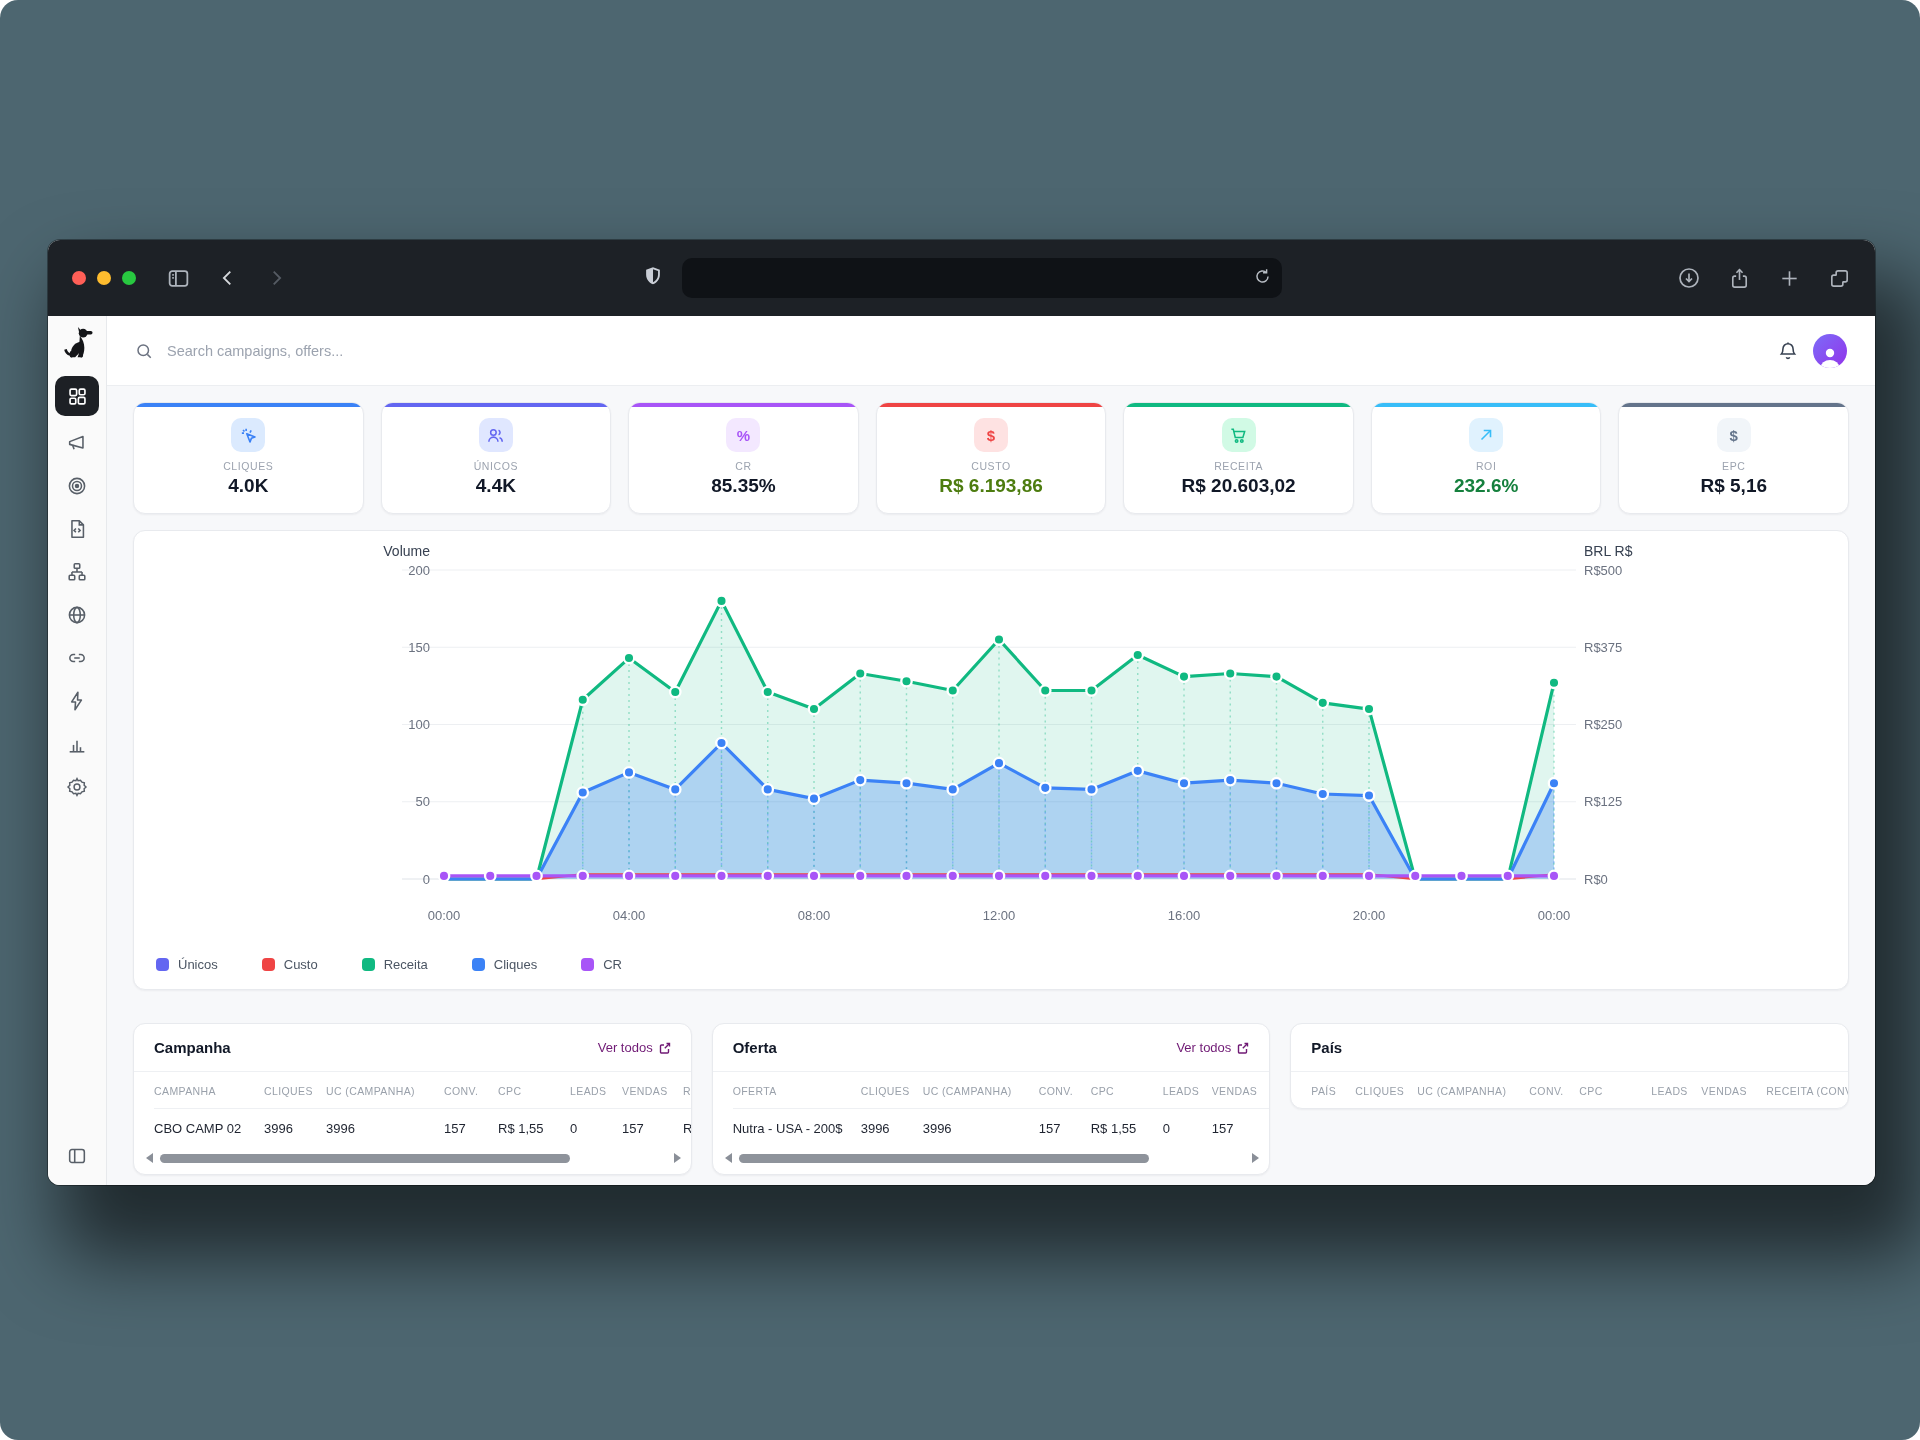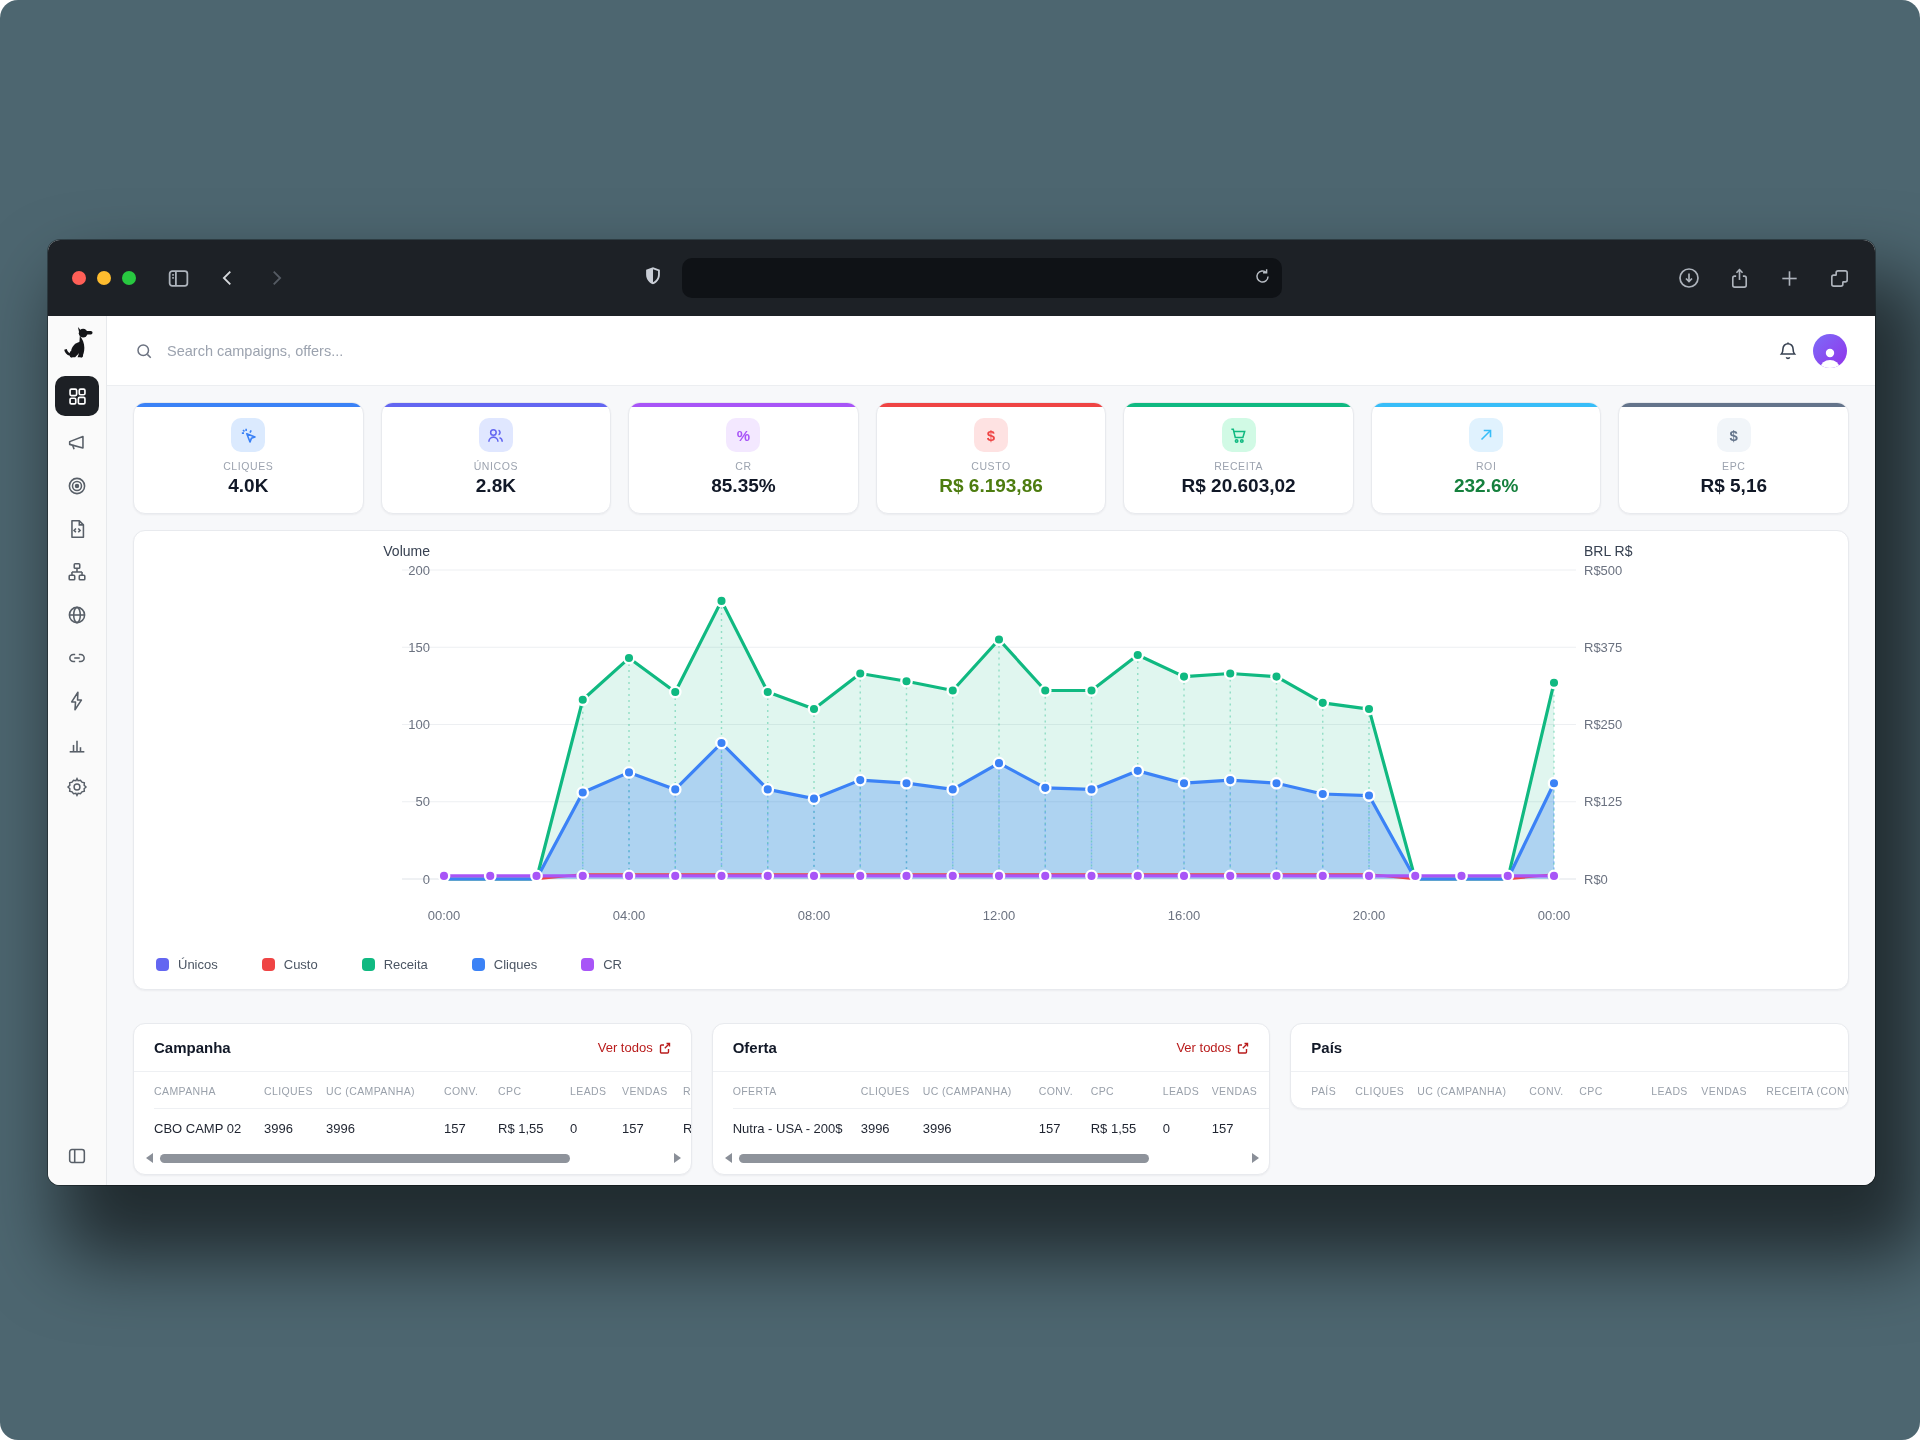--- a/index.html
+++ b/index.html
@@ -67,21 +67,21 @@
   .leg-item { display:flex; align-items:center; gap:9px; font-size:13px; color:#4b5563; }
   .leg-sw { width:13px; height:13px; border-radius:4px; }
 
   
   .tables { display:flex; gap:20px; align-items:flex-start; }
   .tcard { flex:1; background:#fff; border:1px solid #e8eaee; border-radius:12px; overflow:hidden;
     box-shadow:0 1px 2px rgba(16,24,40,.05);margin-top:17px; }
   .tcard-head { display:flex; align-items:center; justify-content:space-between;
     padding:15px 20px; border-bottom:1px solid #eef0f3; }
   .tcard-title { font-size:15px; font-weight:bold; color:#111827; }
-  .ver-todos { display:flex; align-items:center; gap:6px; font-size:13px; color:#b91c1c; cursor:pointer; }
+  .ver-todos { display:flex; align-items:center; gap:6px; font-size:13px; color:#701a75; cursor:pointer; }
   .tclip { overflow:hidden; margin-left:20px; }
   table { border-collapse:collapse; table-layout:fixed; }
   th { text-align:left; font-weight:normal; font-size:10.5px; letter-spacing:.4px; color:#9aa1ab;
     padding:13px 8px 11px 0; white-space:nowrap; overflow:hidden; }
   td { font-size:13px; color:#1f2430; padding:12px 8px 12px 0; white-space:nowrap; overflow:hidden;
     border-top:1px solid #eef0f3; }
   .rowline td { border-bottom:1px solid #eef0f3; }
   .hscroll { display:flex; align-items:center; gap:7px; padding:5px 10px 11px 12px; }
   .arr { width:0; height:0; border-top:5px solid transparent; border-bottom:5px solid transparent; }
   .arr.l { border-right:7px solid #8a8f98; }
@@ -301,21 +301,21 @@
             <div class="stat">
               <div class="accent" style="background:#6366f1"></div>
     <div class="badge" style="background:#e0e7ff">
                 <svg width="19" height="19" viewBox="0 0 20 20" fill="none" stroke="#6366f1" stroke-width="1.6">
                   <circle cx="7.8" cy="6.8" r="2.9"></circle>
                   <path d="M3 16.5a4.8 4.8 0 0 1 9.6 0"></path>
                   <path d="M13.2 4.4a2.6 2.6 0 0 1 0 4.8M14.2 12.2a4.6 4.6 0 0 1 2.9 4.3"></path>
                 </svg>
               </div>
     <div class="s-label">ÚNICOS</div>
-    <div class="s-value" style="color:#111827">2.8K</div>
+    <div class="s-value" style="color:#111827">4.4K</div>
             </div>
             <div class="stat">
               <div class="accent" style="background:#a855f7"></div>
     <div class="badge" style="background:#f3e8ff">
                 <span style="color:#a855f7">%</span>
               </div>
     <div class="s-label">CR</div>
     <div class="s-value" style="color:#111827">85.35%</div>
             </div>
             <div class="stat">

